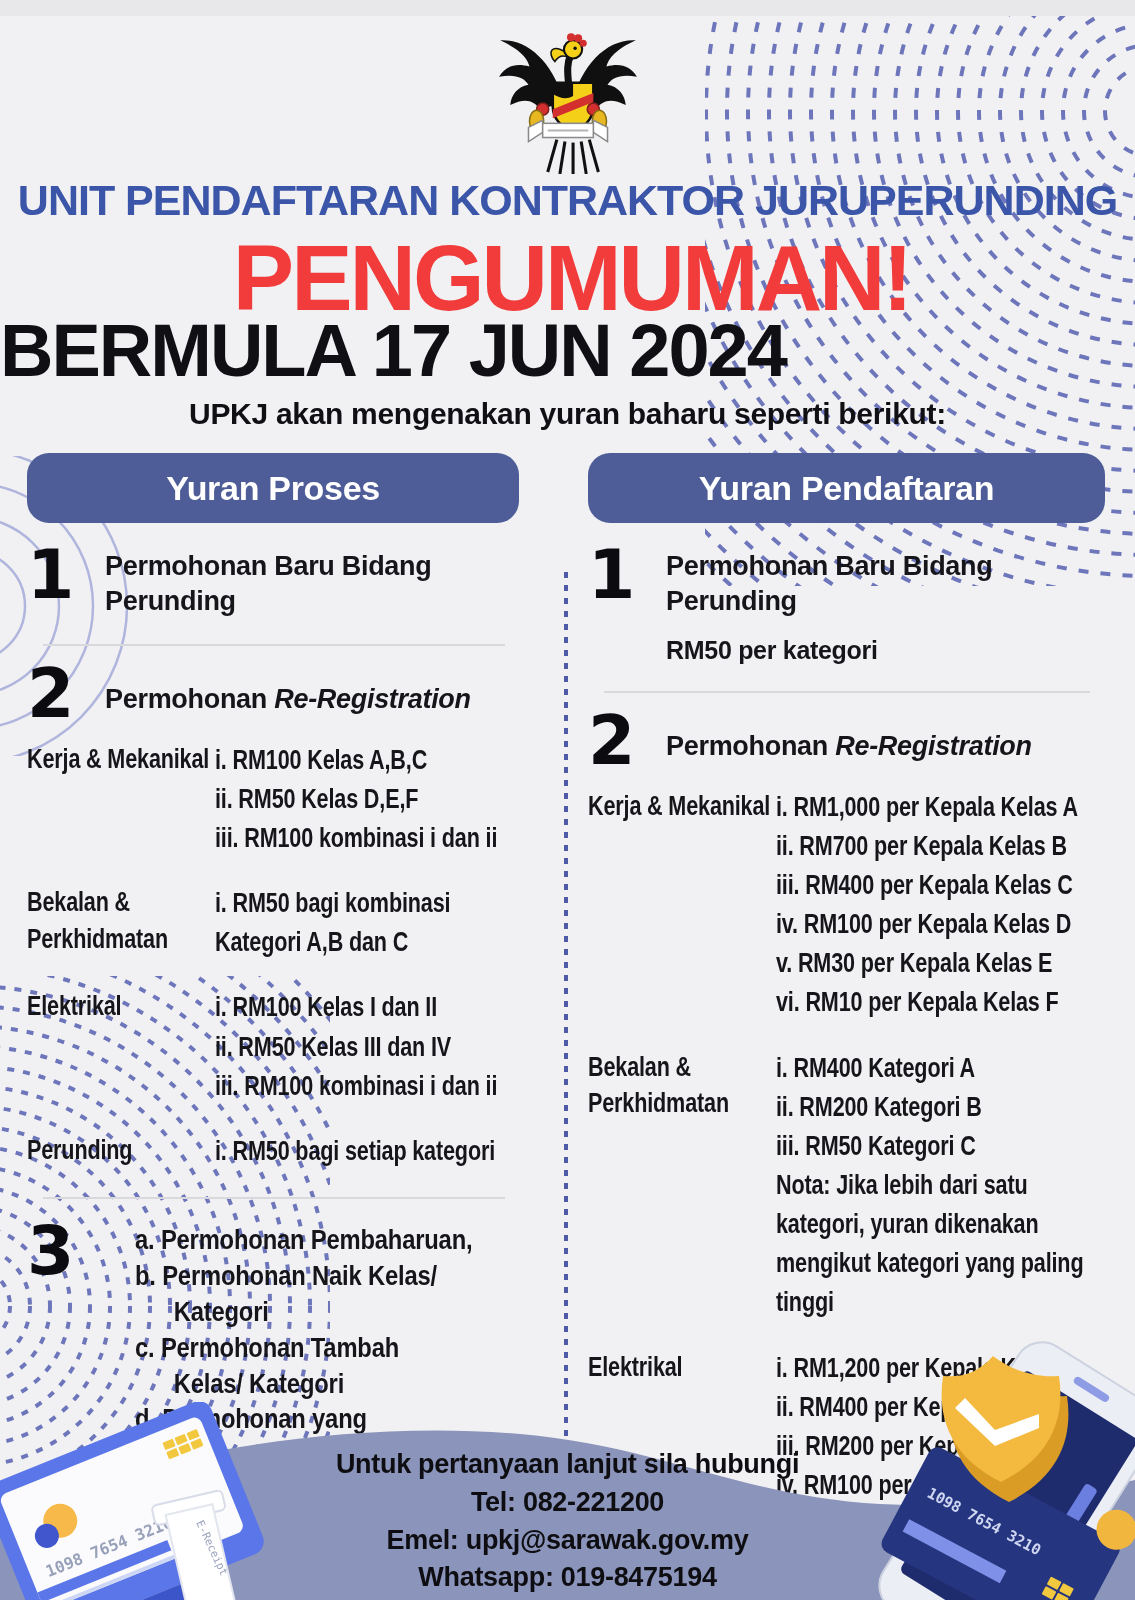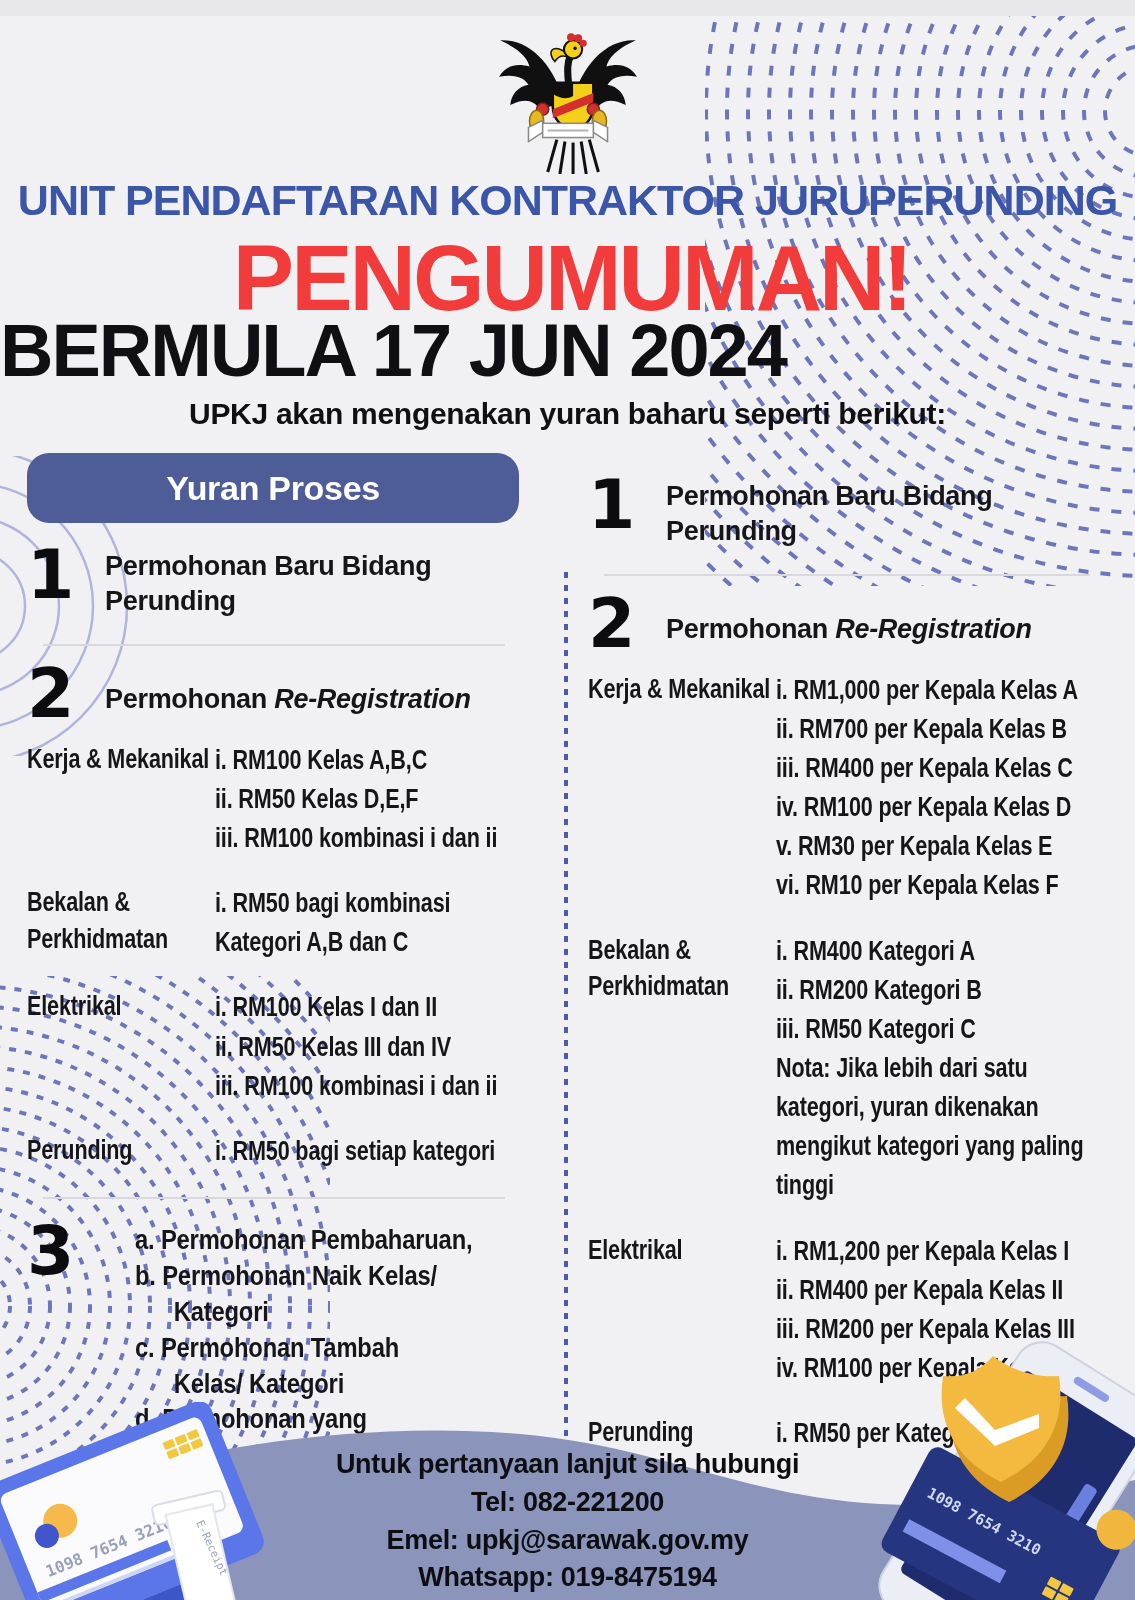--- a/index.html
+++ b/index.html
@@ -235,25 +235,27 @@
           <div class="li">c. Permohonan Tambah Kelas/ Kategori</div>
           <div class="li">d. Permohonan yang merangkumi kombinasi a, b dan c di atas.</div>
         </div>
     </div>
     <div class="s3-fee">RM25 bagi semua bidang</div>
   </div>
 
   <div class="vdivider"></div>
 
   <div class="col col-right">
+    <div class="pill">Yuran Pendaftaran</div>
 
     <div class="sec">
       <div class="num">1</div>
       <div class="sec-body">
         <div class="sec-title">Permohonan Baru Bidang Perunding</div>
+        <div class="fee">RM50 per kategori</div>
       </div>
     </div>
 
     <div class="divider"></div>
 
     <div class="sec sec2head">
       <div class="num">2</div>
       <div class="sec-title"><span>Permohonan</span> <i>Re-Registration</i></div>
     </div>
 

